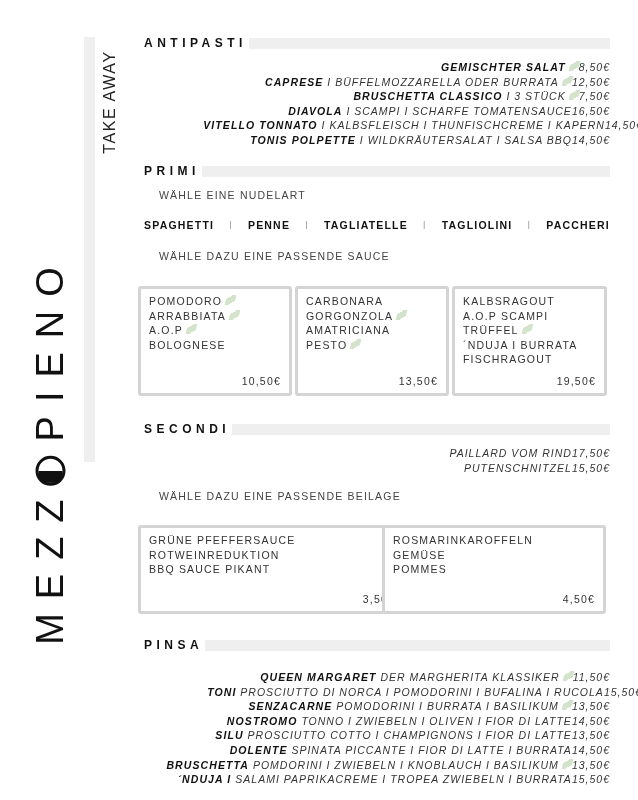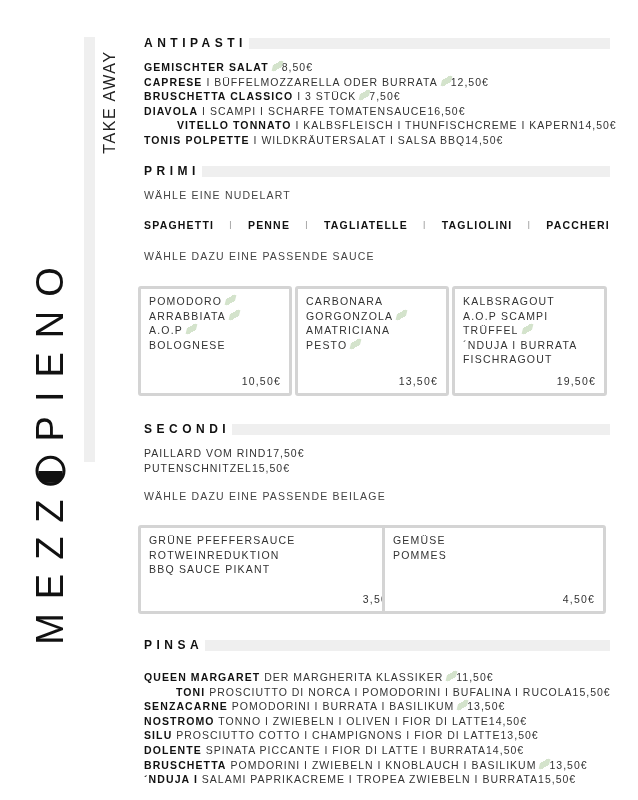--- a/index.html
+++ b/index.html
@@ -6,25 +6,25 @@
   body { width:638px; height:800px; background:#ffffff; position:relative; overflow:hidden; font-family:"Liberation Sans", sans-serif; color:#222; }
   .gray-bar { position:absolute; left:84px; top:37px; width:11px; height:425px; background:#efefef; }
   .takeaway { position:absolute; left:98px; top:37px; width:24px; height:130px; }
   .takeaway span { position:absolute; left:50%; top:50%; transform:translate(-50%,-50%) rotate(-90deg); white-space:nowrap; font-size:16px; letter-spacing:1.6px; color:#222; }
   .logo { position:absolute; left:28px; top:255px; width:44px; height:388px; }
   .logo .word { position:absolute; left:50%; top:50%; transform:translate(-50%,-50%) rotate(-90deg); white-space:nowrap; font-size:38px; letter-spacing:14px; color:#111; display:flex; align-items:center; font-weight:300; }
   .logo .halfmoon { display:inline-block; width:30px; height:30px; border-radius:50%; border:3px solid #111; box-sizing:border-box; background:linear-gradient(to right, #111 50%, #fff 50%); margin-right:14px; }
   .section-head { position:absolute; left:144px; display:flex; align-items:center; width:466px; height:14px; }
   .section-head .t { font-weight:bold; font-size:12px; letter-spacing:4.5px; color:#111; padding-right:2px; }
   .section-head .bar { flex:1; height:11px; background:#efefef; }
-  .row { position:absolute; left:144px; width:466px; height:14px; display:flex; justify-content:flex-start; font-size:10.5px; letter-spacing:1px; color:#333; line-height:14px; white-space:nowrap; }
+  .row { position:absolute; left:144px; width:466px; height:14px; display:flex; justify-content:flex-end; font-size:10.5px; letter-spacing:1px; color:#333; line-height:14px; white-space:nowrap;font-style:italic; }
   .row b { color:#111; letter-spacing:1.1px; }
   .row .price { color:#333; }
   .leaf { display:inline-block; width:9px; height:12px; margin-left:4px; vertical-align:-1px; background:linear-gradient(135deg, transparent 30%, #cfe0c6 30%, #cfe0c6 70%, transparent 70%); border-radius:50% 0 50% 0; transform:rotate(15deg); opacity:.9; }
-  .hint { position:absolute; left:144px; font-size:10.5px; letter-spacing:1.2px; color:#444; }
+  .hint { position:absolute; left:159px; font-size:10.5px; letter-spacing:1.2px; color:#444; }
   .pasta-row { position:absolute; left:144px; top:219px; width:466px; display:flex; justify-content:space-between; font-size:10.5px; font-weight:bold; letter-spacing:1.2px; color:#111; }
   .pasta-row .sep { font-weight:normal; color:#aaa; }
   .box { position:absolute; border:3px solid #d4d4d4; border-radius:3px; box-sizing:border-box; background:#fff; padding:5px 8px; font-size:10.5px; letter-spacing:1.2px; color:#333; line-height:14.5px; }
   .box .bprice { position:absolute; right:8px; bottom:5px; }
 </style>
 </head>
 <body>
 
 <div class="gray-bar"></div>
 <div class="takeaway">
@@ -127,20 +127,21 @@
   </div>
 <div class="hint" style="top:490px">WÄHLE DAZU EINE PASSENDE BEILAGE</div>
 <div id="side-boxes">
     <div class="box" style="left: 138px; top: 525px; width: 268px; height: 89px;">
       <div><span>GRÜNE PFEFFERSAUCE</span></div>
       <div><span>ROTWEINREDUKTION</span></div>
       <div><span>BBQ SAUCE PIKANT</span></div>
       <span class="bprice">3,50€</span>
     </div>
     <div class="box" style="left: 382px; top: 525px; width: 224px; height: 89px;">
+      <div><span>ROSMARINKAROFFELN</span></div>
       <div><span>GEMÜSE</span></div>
       <div><span>POMMES</span></div>
       <span class="bprice">4,50€</span>
     </div>
   </div>
 
 <div class="section-head" style="top:638px">
     <span class="t">PINSA</span>
     <span class="bar"></span>
   </div>

